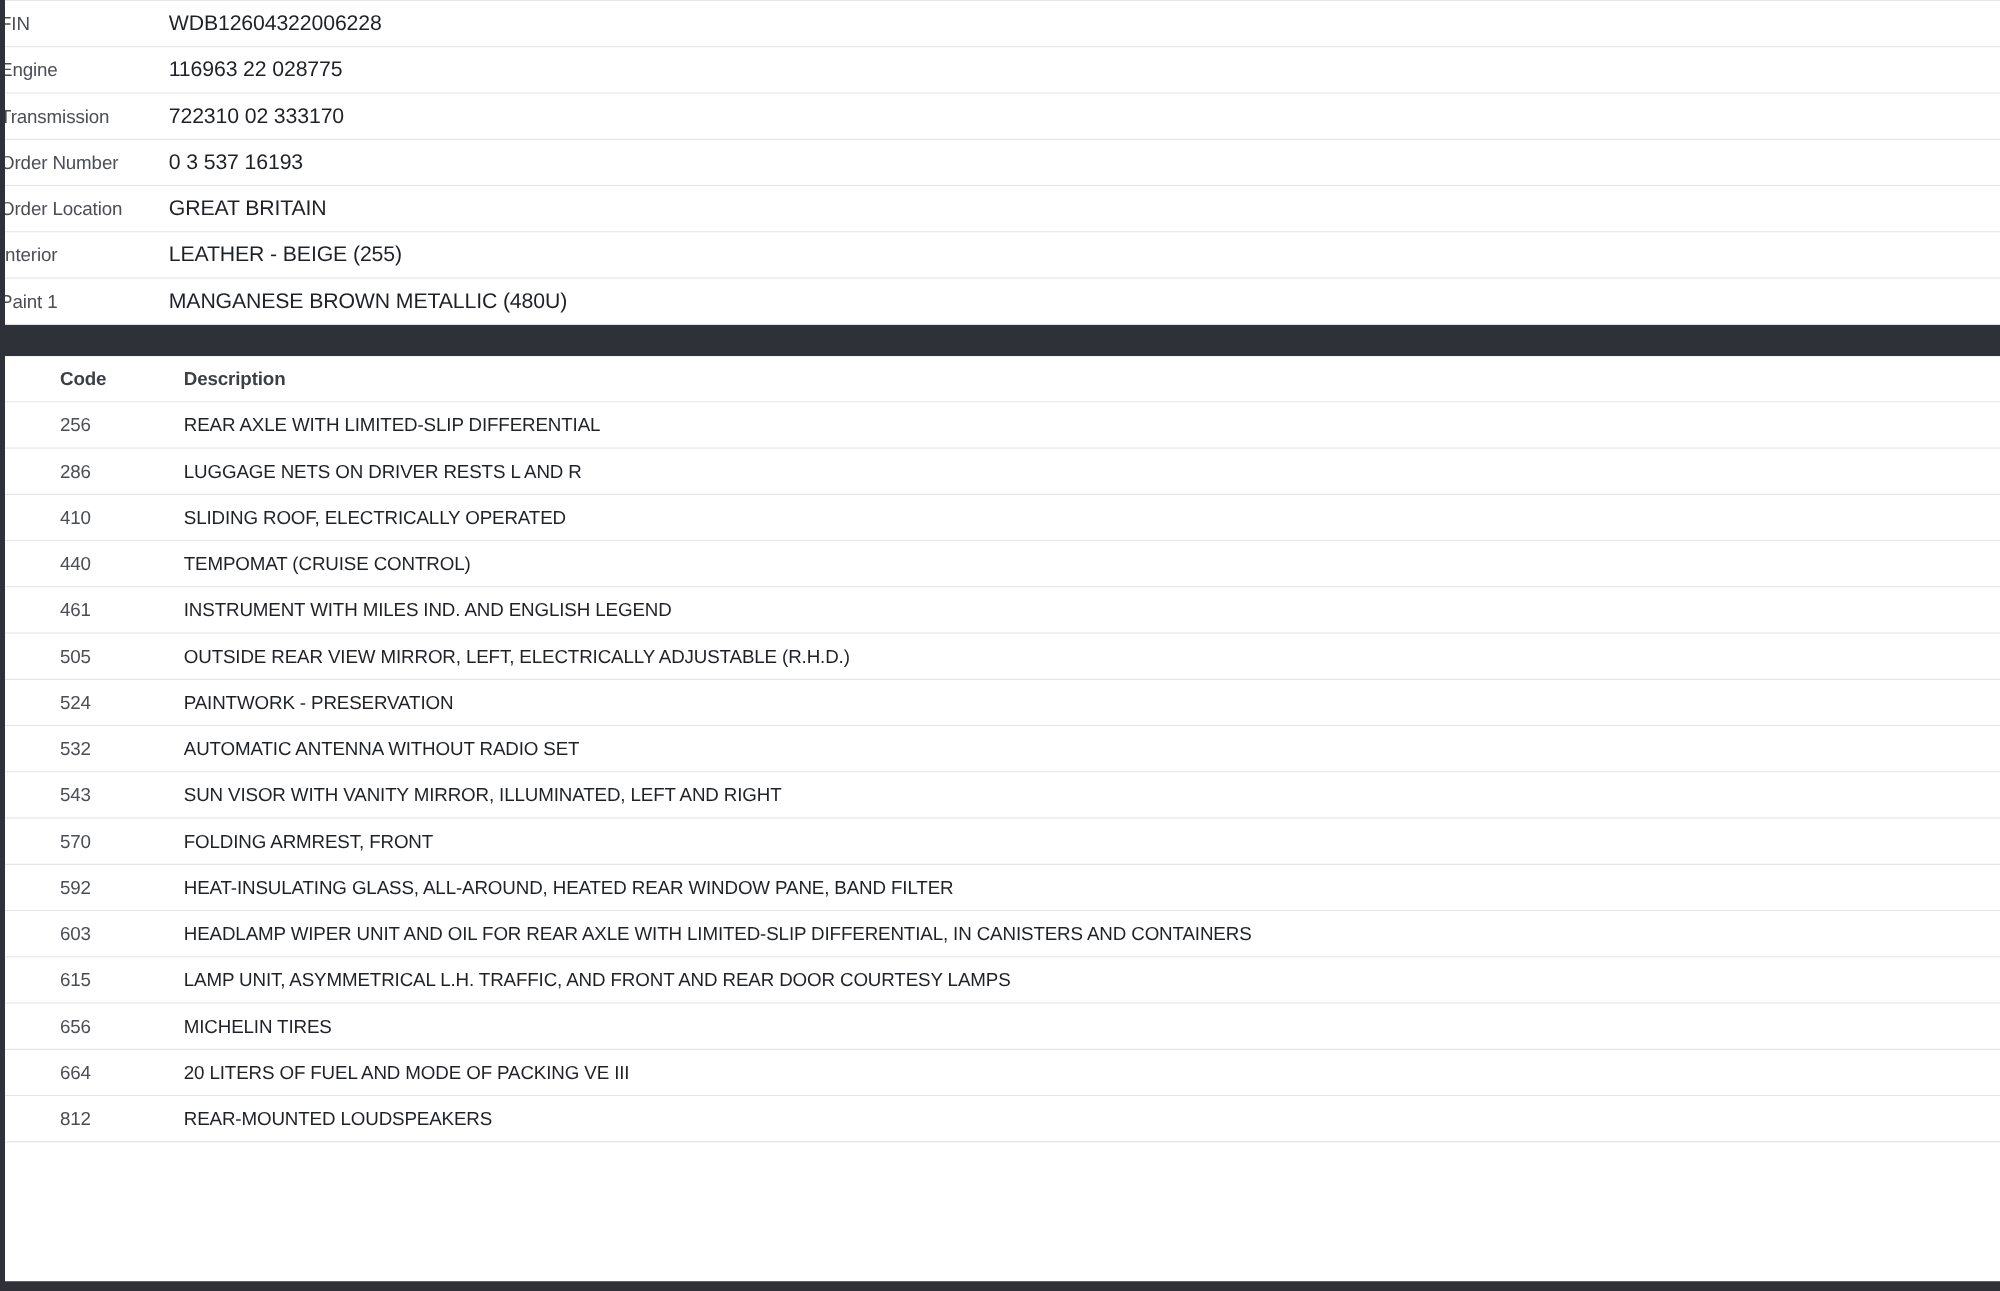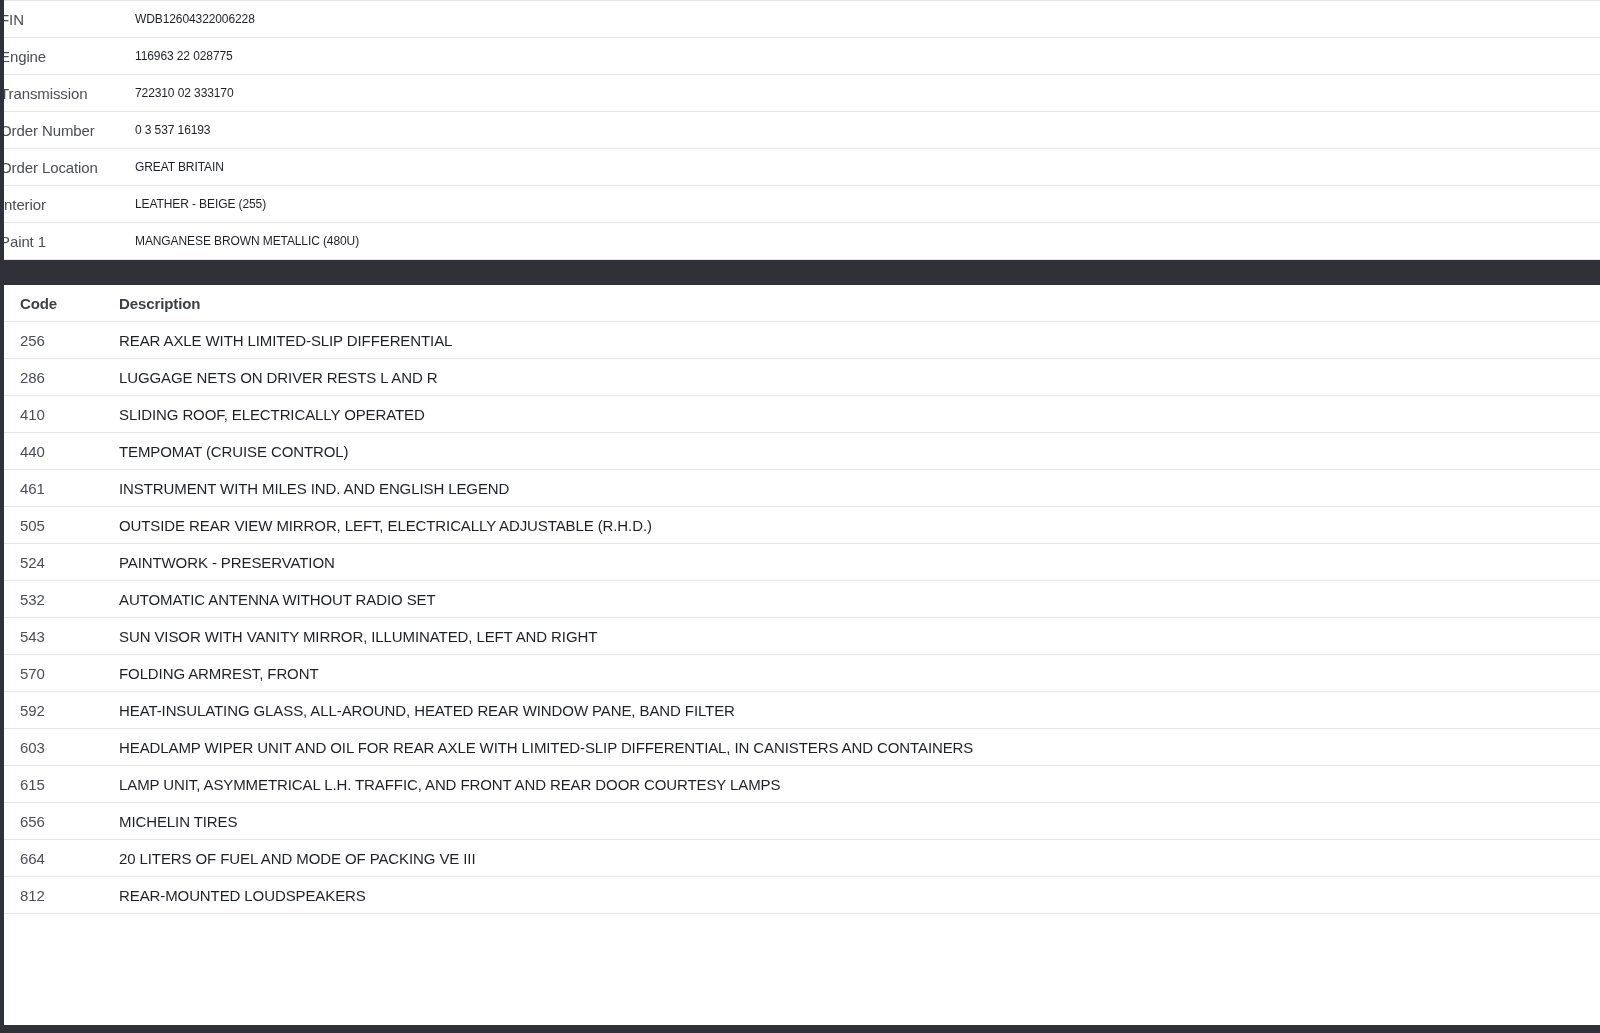--- a/index.html
+++ b/index.html
@@ -31,31 +31,31 @@
     height: 37px; 
     border-bottom: 1px solid var(--divider-color);
     background: var(--background);
   }
   .info-label {
     width: 135px; flex-shrink: 0;
     font-size: 15px; letter-spacing: -0.1px;
     color: var(--label-color);
   }
   .info-value {
-    font-size: 12px; letter-spacing: -0.1px;
+    font-size: 17px; letter-spacing: -0.1px;
     color: var(--value-color);
   }
   .section-band { height: 25px; background: var(--band-color); }
   .codes-header, .code-row {
     display: flex; align-items: center;
     height: 37px; padding-left: 20px;
     border-bottom: 1px solid var(--divider-color);
     background: var(--background);
   }
-  .code-col { width: 68px; flex-shrink: 0; font-size: 15px; letter-spacing: -0.1px; }
+  .code-col { width: 68px; flex-shrink: 0; font-size: 15px; letter-spacing: -0.1px; margin-left: 28px; }
   .desc-col { font-size: 15px; letter-spacing: -0.1px; margin-left: 31px; }
   .codes-header .code-col, .codes-header .desc-col {
     color: var(--header-color); font-weight: 600;
   }
   .code-row .code-col { color: var(--label-color); }
   .code-row .desc-col { color: var(--value-color); }
   .bottom-band {
     position: absolute; left: 0; bottom: 0;
     width: 100%; height: 8px;
     background: var(--band-color);

